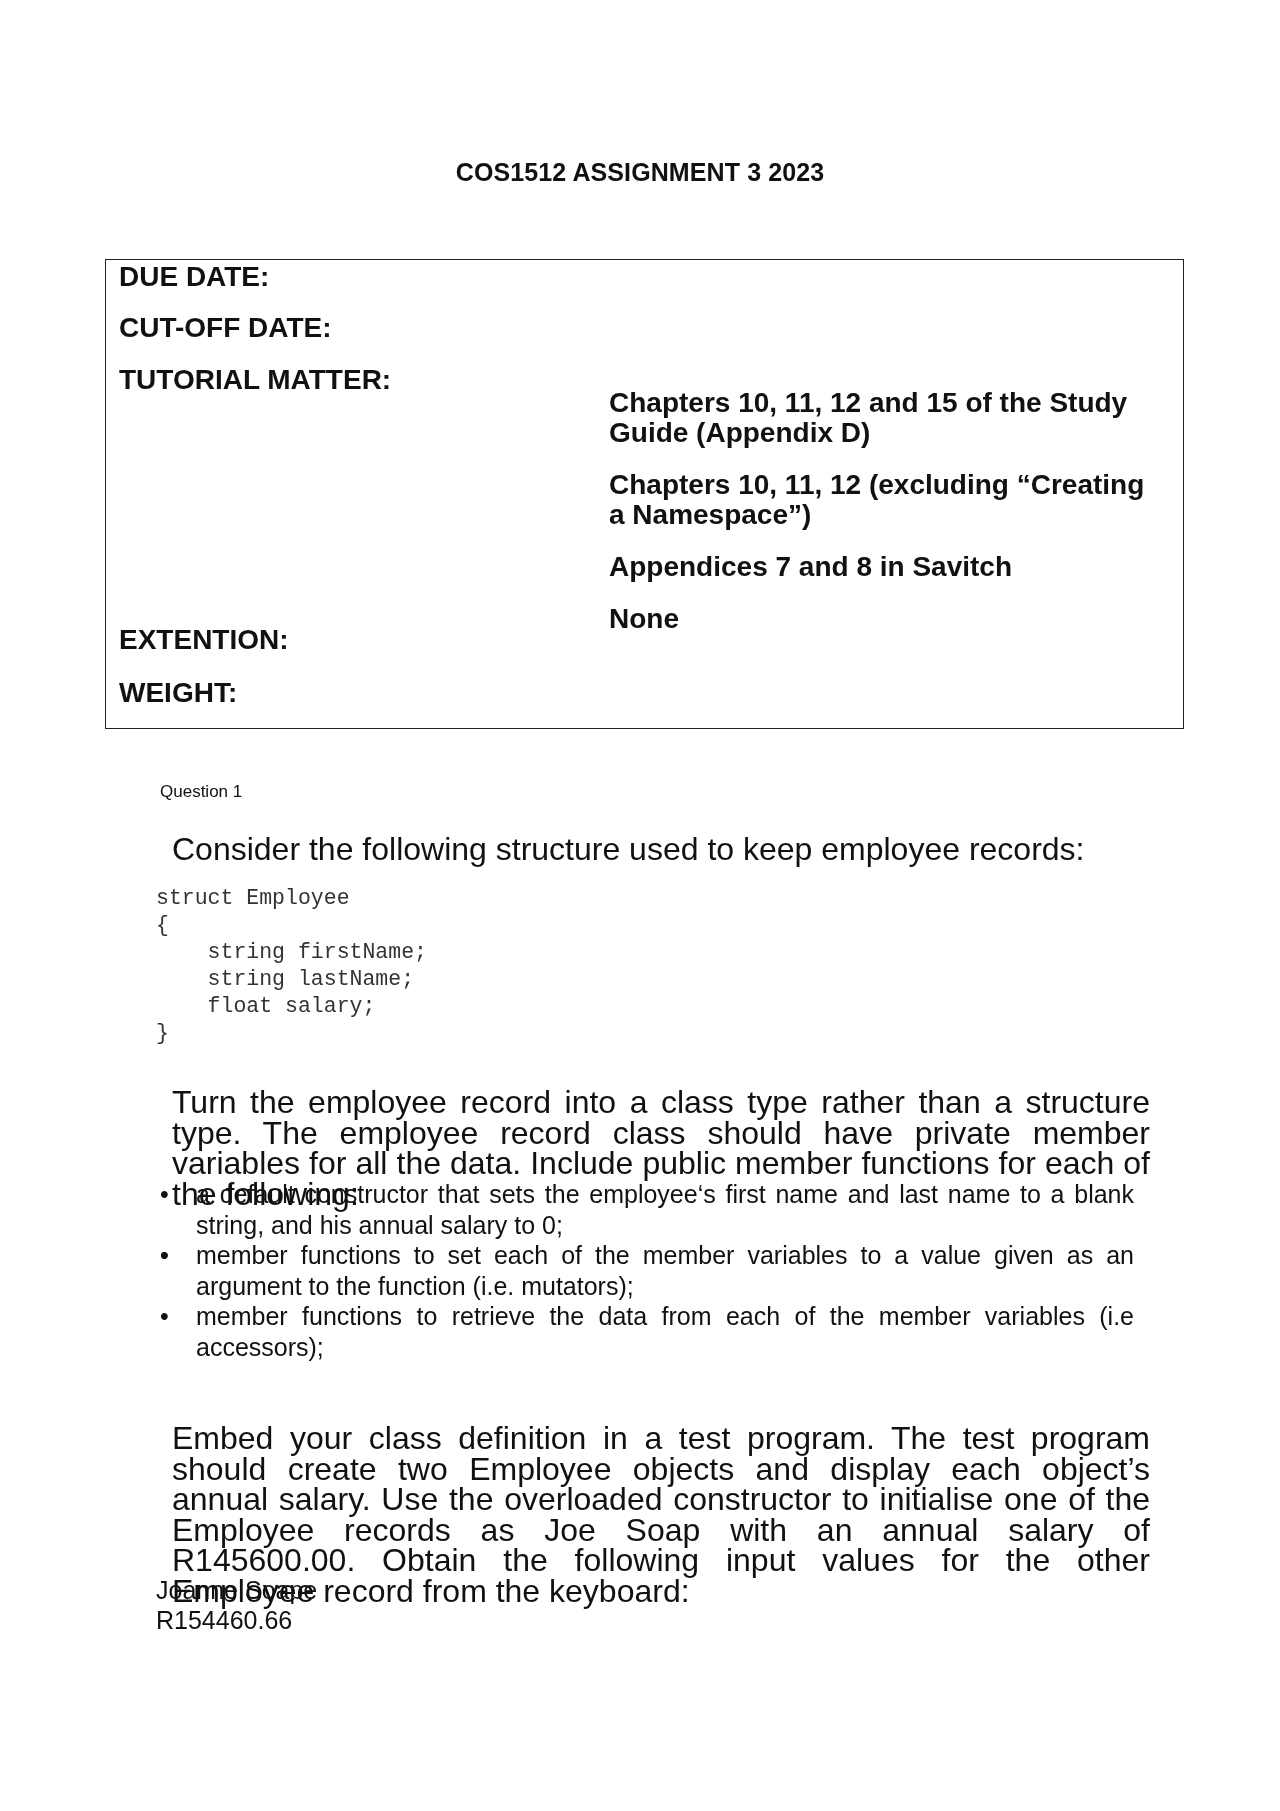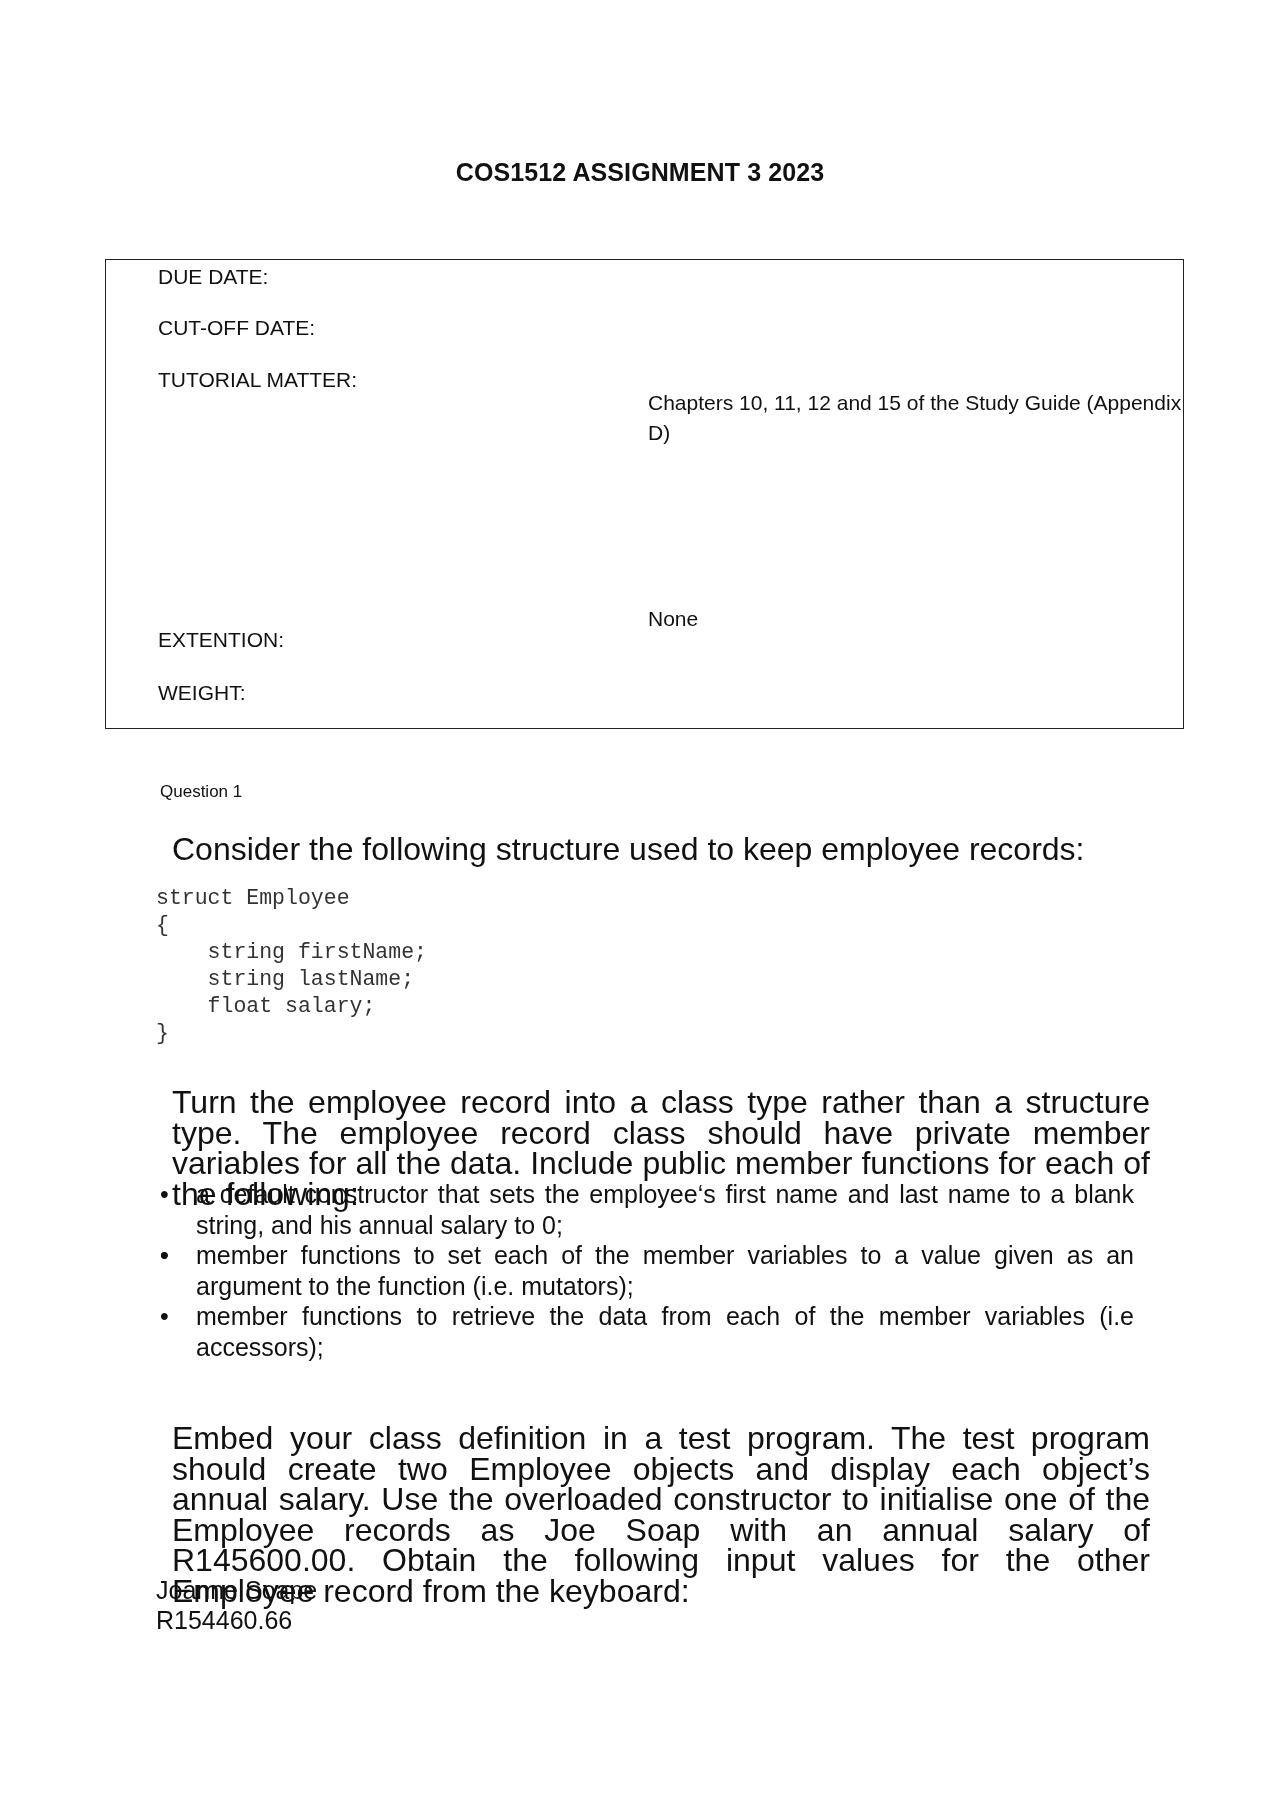--- a/index.html
+++ b/index.html
@@ -2,21 +2,21 @@
 <html><head>
 <meta charset="utf-8">
 <style>
   html, body { margin:0; padding:0; background:#ffffff; }
   body { width:1280px; height:1811px; position:relative; overflow:hidden;
          font-family:"Liberation Sans", sans-serif; color:#111; }
   .title { position:absolute; top:158px; left:0; width:1280px; text-align:center;
            font-weight:bold; font-size:25px; letter-spacing:0.1px; }
   .info-table { position:absolute; top:259px; left:105px; width:1079px; height:470px;
                 border:1.5px solid #222; box-sizing:border-box; }
-  .lbl, .val { position:absolute; font-weight:normal; font-size:21px; line-height:30px;margin-left:39px; }
+  .lbl, .val { position:absolute; font-weight:bold; font-size:28px; line-height:30px; }
   .lbl { left:13px; }
   .val { left:503px; width:540px; }
   .section-title { position:absolute; left:160px; top:782px; font-weight:normal; font-size:17px; }
   .para { position:absolute; left:172px; width:978px; font-size:32px; line-height:30.5px;
           text-align:justify; }
   .code { position:absolute; left:156px; top:885px; font-family:"Liberation Mono", monospace;
           font-size:21.5px; line-height:27px; color:#333; white-space:pre; }
   ul.bullets { position:absolute; left:156px; top:1179px; width:978px; margin:0; padding:0;
                list-style:none; font-size:25px; line-height:30.5px; }
   ul.bullets li { position:relative; padding-left:40px; text-align:justify; }
@@ -28,20 +28,22 @@
 
 <div class="title">COS1512 ASSIGNMENT 3 2023</div>
 
 <div class="info-table">
   <div class="lbl" style="top:2px">DUE DATE:</div>
 
   <div class="lbl" style="top:53px">CUT-OFF DATE:</div>
 
   <div class="lbl" style="top:105px">TUTORIAL MATTER:</div>
   <div class="val" style="top:128px">Chapters 10, 11, 12 and 15 of the Study Guide (Appendix D)</div>
+  <div class="val" style="top:210px">Chapters 10, 11, 12 (excluding “Creating a Namespace”)</div>
+  <div class="val" style="top:292px">Appendices 7 and 8 in Savitch</div>
 
   <div class="val" style="top:344px">None</div>
   <div class="lbl" style="top:365px">EXTENTION:</div>
 
   <div class="lbl" style="top:418px">WEIGHT:</div>
 </div>
 
 <div class="section-title">Question 1</div>
 
 <div class="para" style="top:834px">Consider the following structure used to keep employee records:</div>

